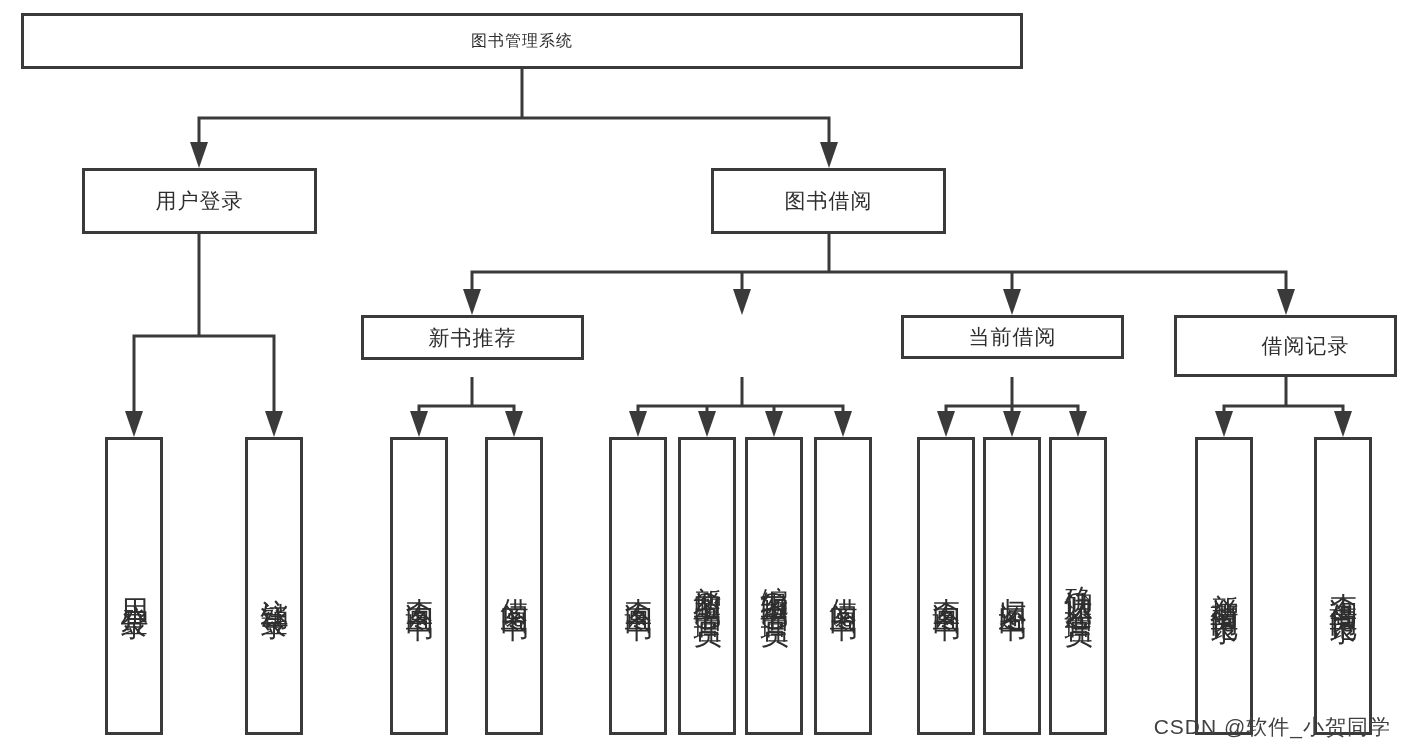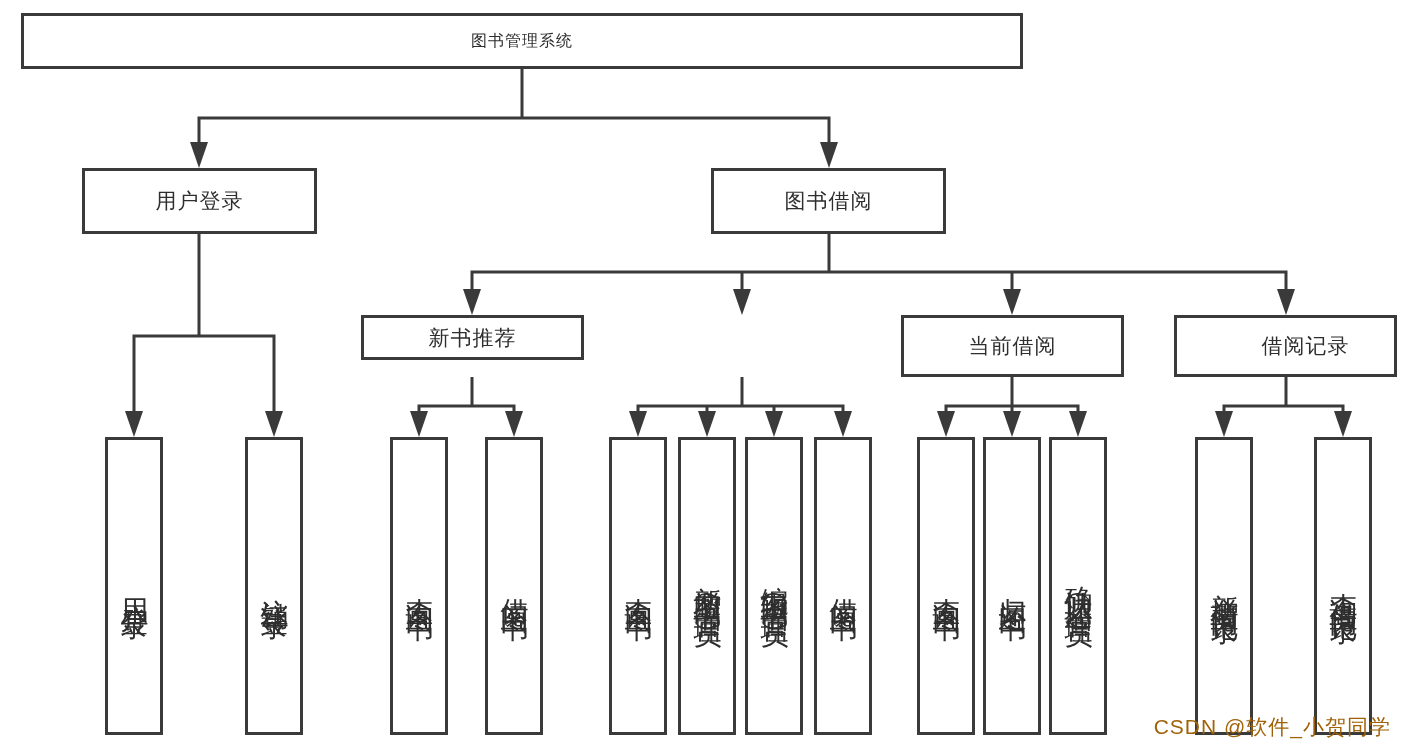--- a/index.html
+++ b/index.html
@@ -45,21 +45,21 @@
     text-orientation:mixed;
     font-size:28px;
     letter-spacing:5px;
     line-height:1;
   }
   .watermark{
     position:absolute;
     right:14px;
     bottom:6px;
     font-size:21px;
-    color:#a16207;
+    color:#404040;
     z-index:2;
     white-space:nowrap;
     letter-spacing:1px;
   }
 </style>
 </head>
 <body>
 
 <div class="canvas">
 
@@ -110,21 +110,21 @@
   <div class="box" style="left:82px;top:168px;width:235px;height:66px;">
     <span class="h-label">用户登录</span>
   </div>
   <div class="box" style="left:711px;top:168px;width:235px;height:66px;">
     <span class="h-label">图书借阅</span>
   </div>
 
   <div class="box" style="left:361px;top:315px;width:223px;height:45px;">
     <span class="h-label">新书推荐</span>
   </div>
-  <div class="box" style="left:901px;top:315px;width:223px;height:62px;">
+  <div class="box" style="left:901px;top:315px;width:223px;height:44px;">
     <span class="h-label">当前借阅</span>
   </div>
   <div class="box" style="left:1174px;top:315px;width:223px;height:62px;padding-left:40px;">
     <span class="h-label">借阅记录</span>
   </div>
 
   <div class="box v-box" style="left:105px;">
     <span class="v-label">用户登录</span>
   </div>
   <div class="box v-box" style="left:245px;">

